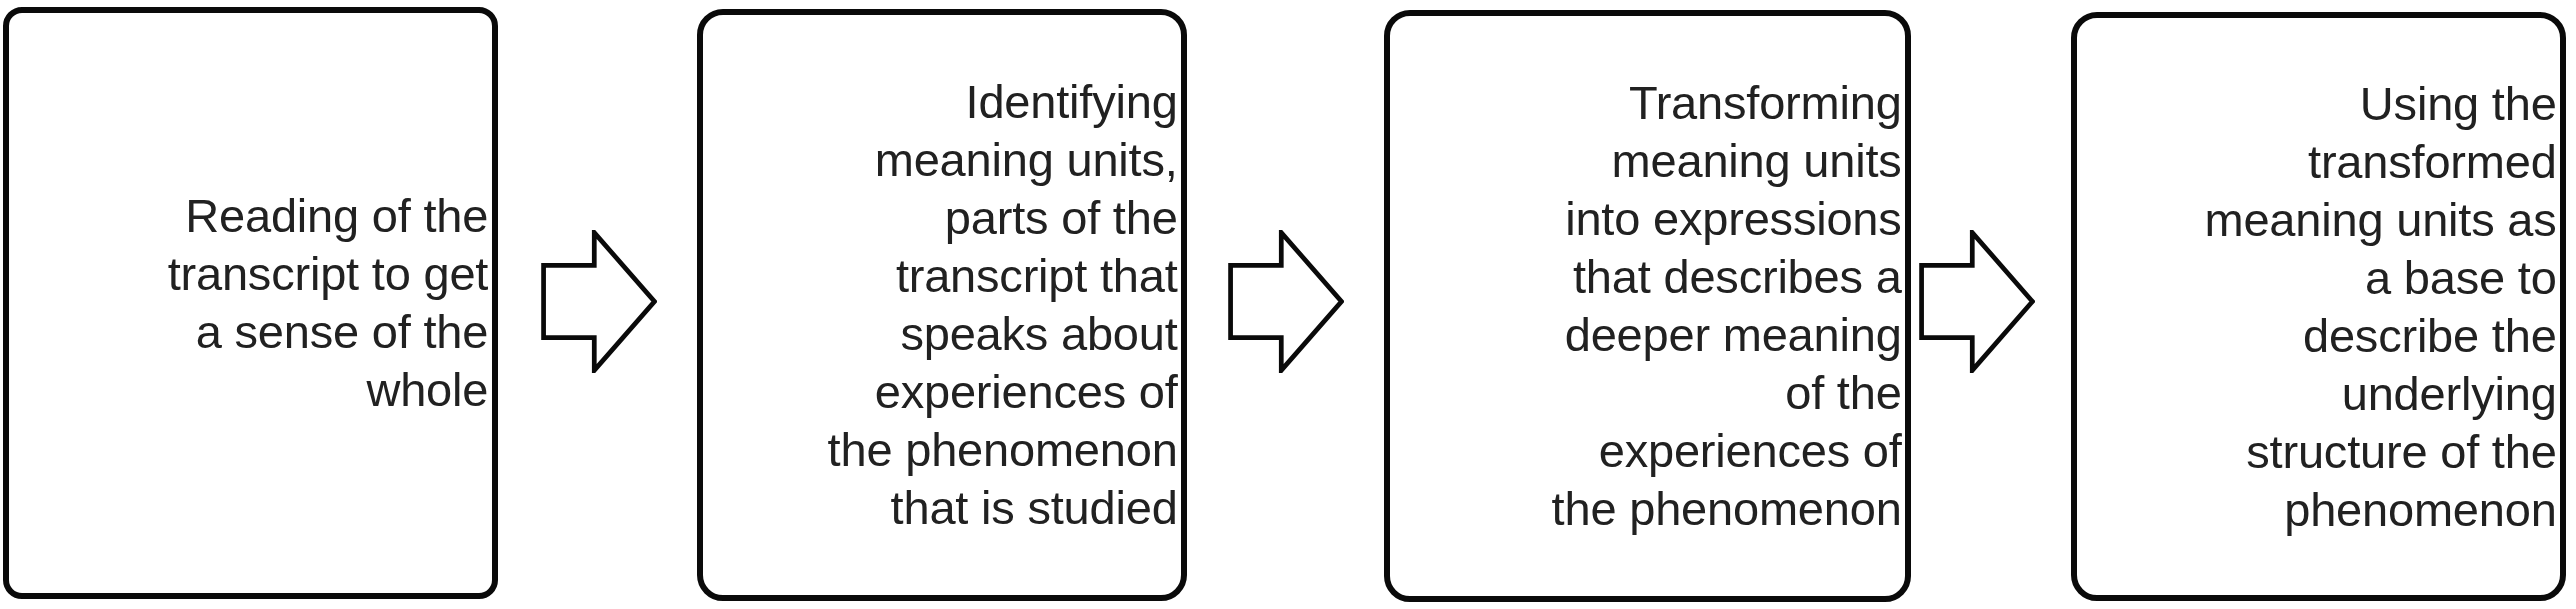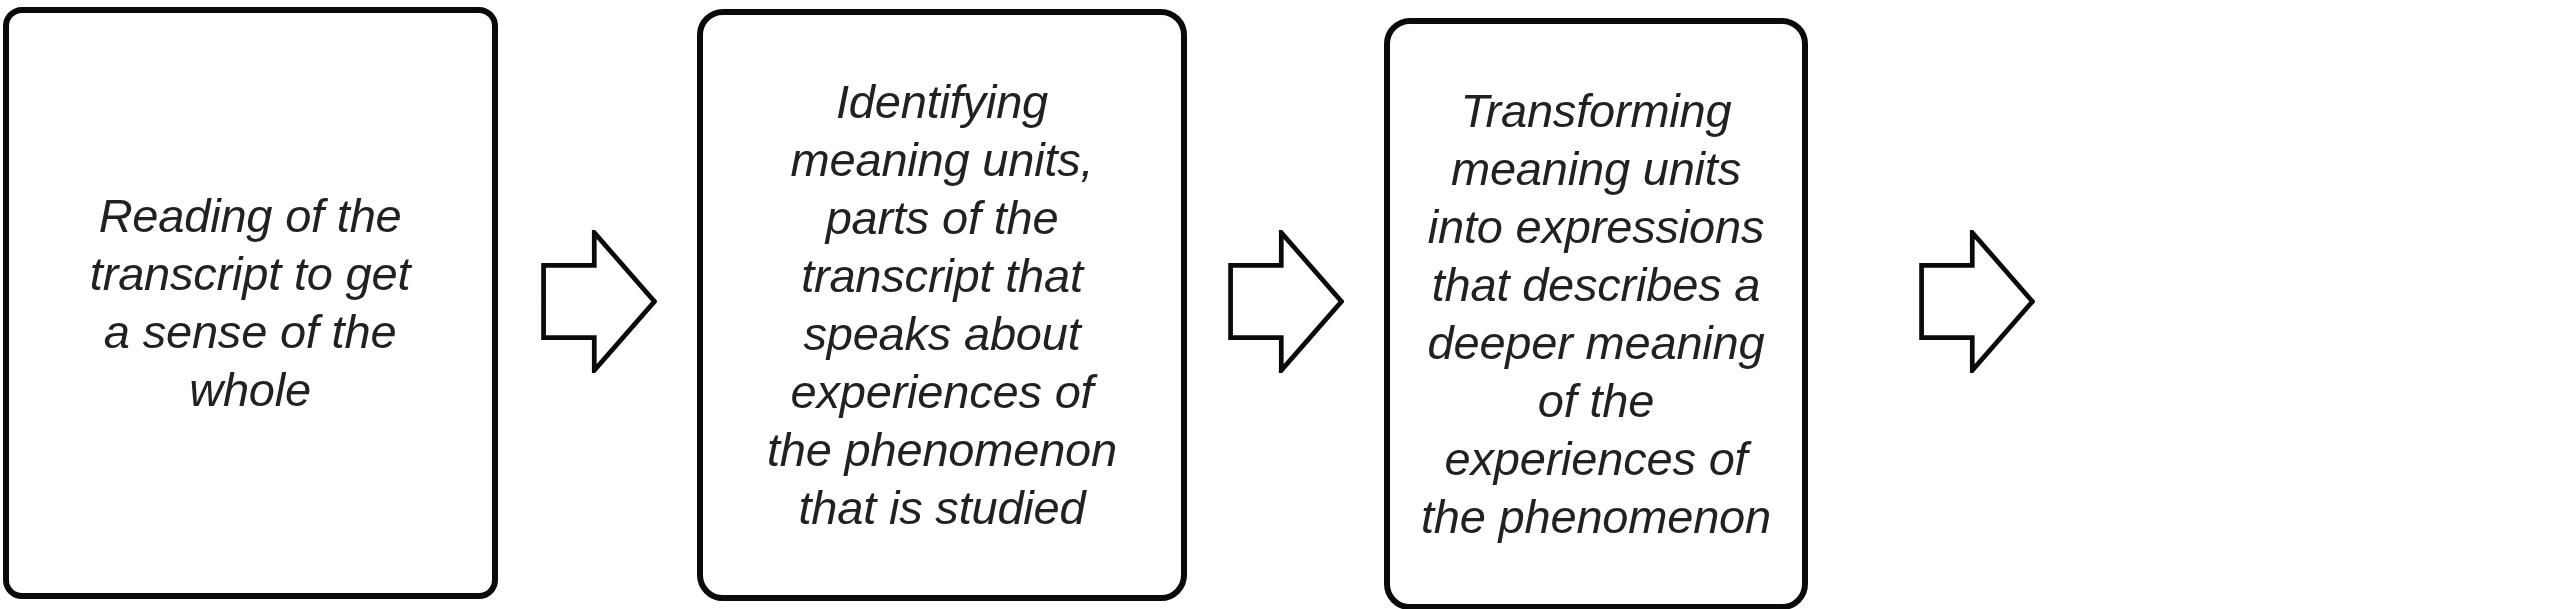--- a/index.html
+++ b/index.html
@@ -29,36 +29,35 @@
     border-radius: 26px;
     display: flex;
     align-items: center;
     justify-content: center;
     overflow: hidden;
   }
 
   .box-text {
     display: block;
     width: 100%;
-    text-align: center;
+    text-align: right;
     font-family: "Liberation Sans", sans-serif;
     font-size: 47px;
     line-height: 58px;
     color: #212121;
     letter-spacing: -0.2px;
     white-space: pre-line;
     padding: 0 3.4px;
     box-sizing: border-box;
-    font-style: italic;
   }
 
   
   #box-1 { left: 2.6px;    top: 6.9px;  width: 495px; height: 592px; border-radius: 19px; }
   #box-2 { left: 697px;  top: 8.6px; width: 490px; height: 592px; }
-  #box-3 { left: 1384px; top: 18px; width: 424px; height: 592px; }
+  #box-3 { left: 1384px; top: 10px; width: 527px; height: 592px; }
   #box-4 { left: 2071px; top: 12px; width: 495px; height: 589px; }
 
   #box-1 .box-text { line-height: 58px; }
 
   .flow-arrow {
     position: absolute;
     top: 230px;
     width: 116px;
     height: 143px;
   }
@@ -119,15 +118,25 @@
 experiences of
 the phenomenon</span>
   </div>
 
   <div class="flow-arrow" id="arrow-3">
     <svg viewBox="0 0 135 166" preserveAspectRatio="none" aria-hidden="true">
       <polygon points="3,41 62,41 62,3 132,83 62,163 62,125 3,125"></polygon>
     </svg>
   </div>
 
+  <div class="process-box" id="box-4">
+    <span class="box-text">Using the
+transformed
+meaning units as
+a base to
+describe the
+underlying
+structure of the
+phenomenon</span>
+  </div>
 
 </div>
 
 
 </body></html>

